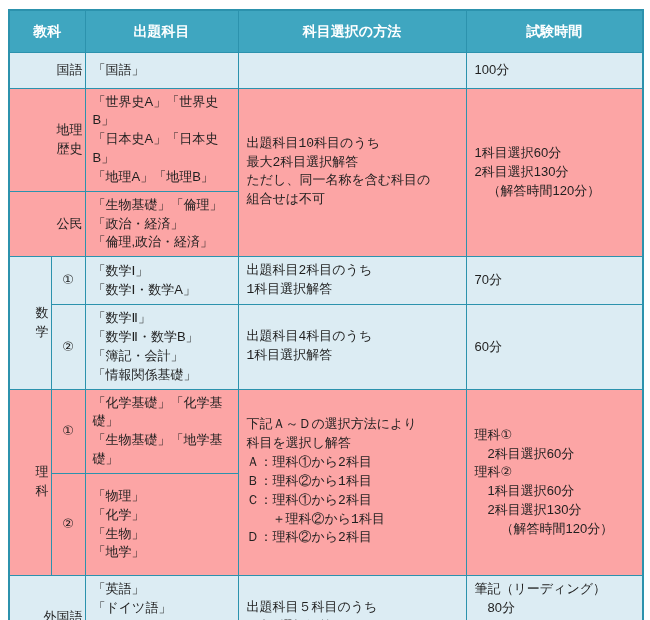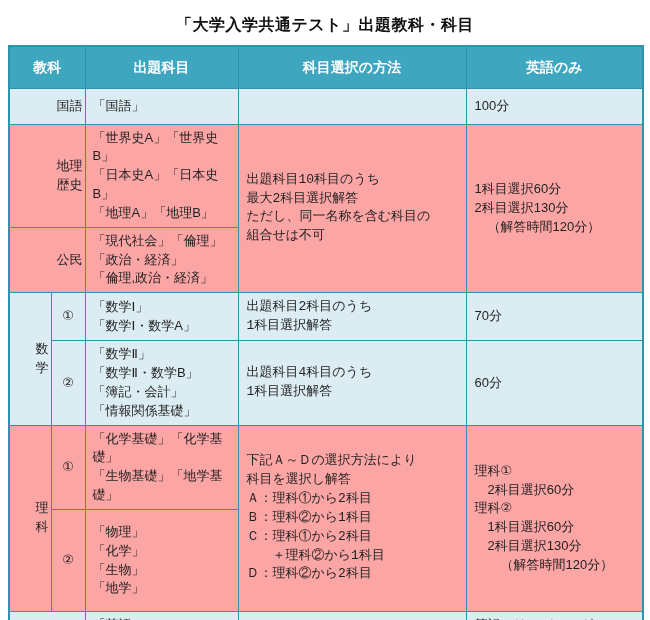--- a/index.html
+++ b/index.html
@@ -55,37 +55,36 @@
   }
   td.courses  { padding: 4px 6px 4px 7px; }
   td.method   { padding: 4px 6px 4px 8px; font-family: Liberation Mono, monospace; }
   td.time     { padding: 4px 12px 4px 8px; }
 </style>
 </head>
 <body>
 
 <div class="page">
 
-  <div class="title">「大学入学共通テスト」出題教科・科目</div>
 
   <table class="main">
     <colgroup>
       <col style="width:42px">
         <col style="width:34px">
       <col style="width:153px">
         <col style="width:228px">
         <col style="width:177px">
     </colgroup>
 
     <tbody>
         <tr style="height:42px">
       <th colspan="2">教科</th>
       <th>出題科目</th>
       <th>科目選択の方法</th>
-      <th>英語のみ</th>
+      <th>試験時間</th>
     </tr>
 
     <tr class="row-light" style="height:36px">
       <td colspan="2" class="subject">国語</td>
       <td class="courses">「国語」</td>
       <td class="method"></td>
       <td class="time">100分</td>
     </tr>
 
     <tr class="row-white" style="height:69px">
@@ -98,21 +97,21 @@
 最大2科目選択解答
 ただし、同一名称を含む科目の
 組合せは不可</td>
       <td rowspan="2" class="time">1科目選択60分
 2科目選択130分
 　（解答時間120分）</td>
     </tr>
 
     <tr class="row-white" style="height:52px">
       <td colspan="2" class="subject">公民</td>
-      <td class="courses">「現代社会」「倫理」
+      <td class="courses">「生物基礎」「倫理」
 「政治・経済」
 「倫理,政治・経済」</td>
     </tr>
 
     <tr class="row-light" style="height:48px">
       <td rowspan="2" class="subject">数
 学</td>
       <td class="subnum">①</td>
       <td class="courses">「数学Ⅰ」
 「数学Ⅰ・数学A」</td>

